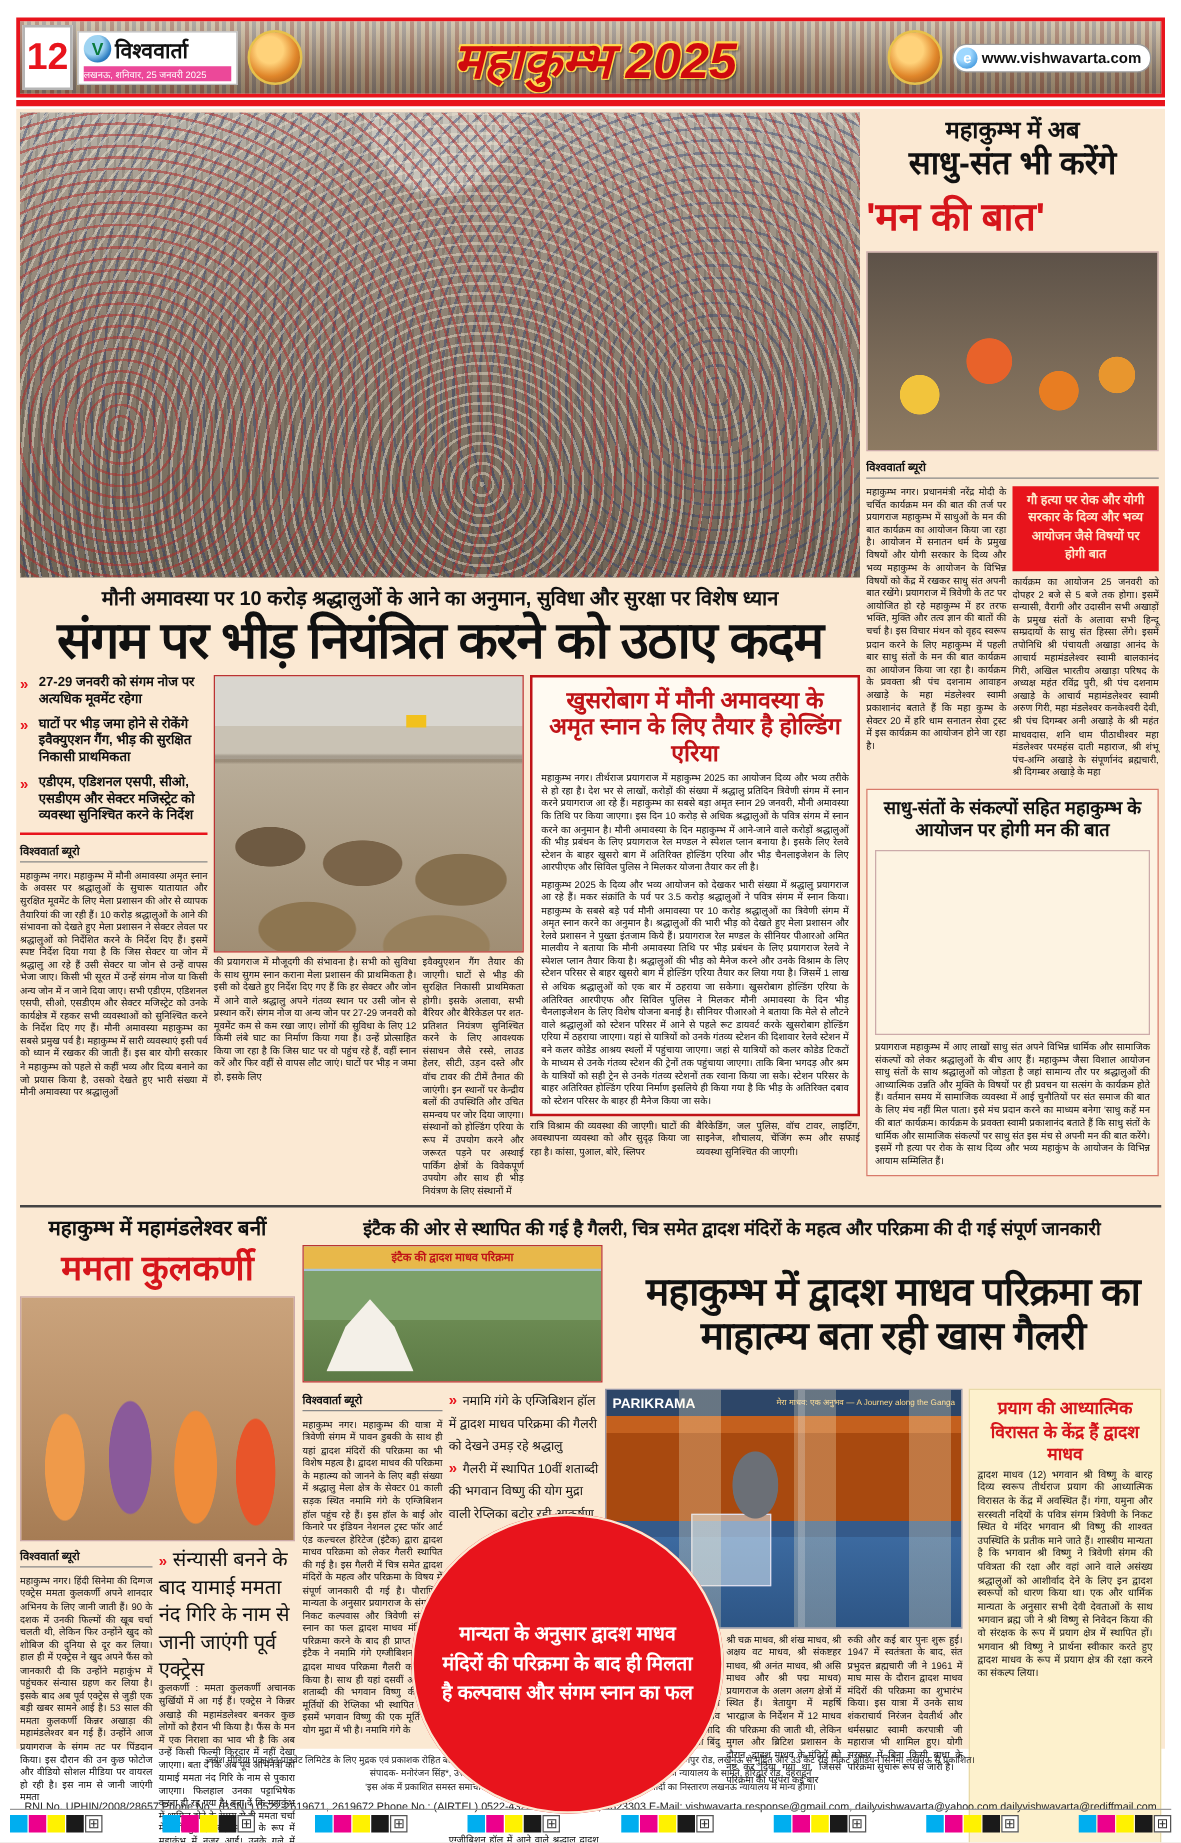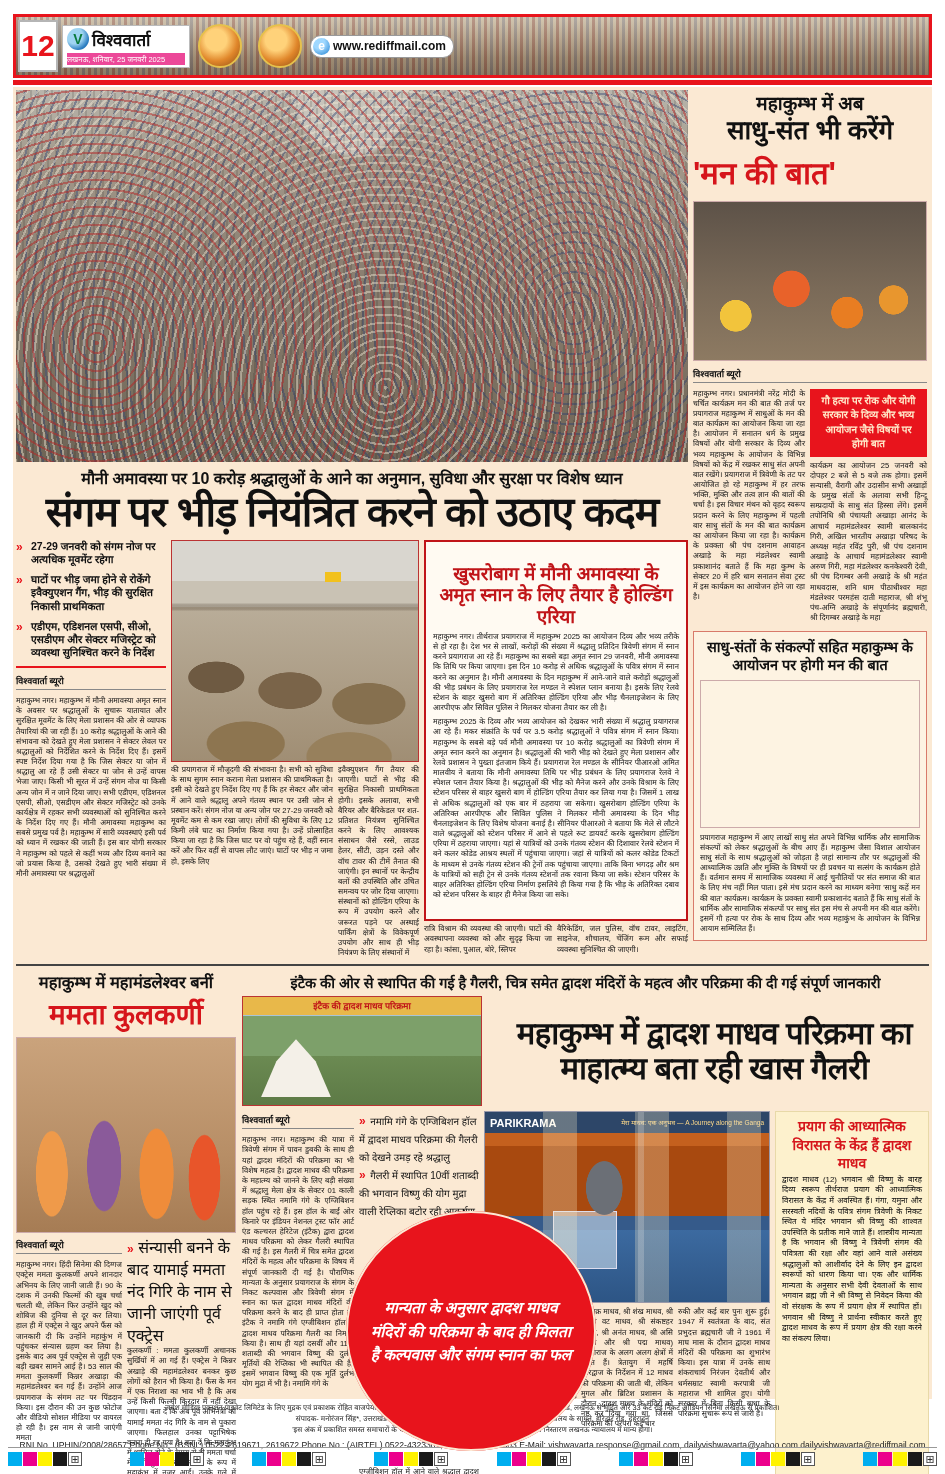--- a/index.html
+++ b/index.html
@@ -96,21 +96,21 @@
   .lead-cols{display:flex;gap:5px;}
   .colw1{width:150px;flex:0 0 150px;}
   .colw2{width:248px;flex:0 0 248px;}
   .khusro-wrap{flex:1;}
   .bullets .b-item{display:flex;gap:3px;font-weight:bold;font-size:10.5px;line-height:1.25;margin-bottom:7px;}
   .b-mark{color:#e8141c;font-weight:bold;flex:0 0 12px;font-size:12px;}
   .red-rule{border:none;border-top:2px solid #e8141c;margin:3px 0 4px;}
   .byline{font-weight:bold;font-size:9px;padding:2px 0;border-bottom:1px solid #888;margin-bottom:6px;}
   .body-txt{font-size:7.6px;line-height:1.34;text-align:justify;}
   .subcols{display:flex;gap:5px;margin-top:3px;}
-  .khusro-box{border:2px solid #c01418;background:#fffaf2;padding:19px 7px;}
+  .khusro-box{border:2px solid #c01418;background:#fffaf2;padding:5px 7px;}
   .khusro-head{color:#c01418;font-weight:bold;font-size:18.5px;line-height:1.15;text-align:center;margin:2px 0 5px;}
   .A-right .mkb-h1{font-weight:bold;font-size:19px;text-align:center;}
   .A-right .mkb-h2{font-weight:bold;font-size:26px;text-align:center;line-height:1.1;}
   .A-right .mkb-h3{font-weight:bold;font-size:31px;text-align:left;color:#d6151b;padding:6px 0 8px;}
   .redbox{background:#e8141c;color:#ffe9c9;font-weight:bold;font-size:10px;text-align:center;
     padding:5px 6px;line-height:1.45;margin-bottom:4px;}
   .sankalp-box{border:1px solid #d87a6a;background:#fdf3e2;padding:6px;margin-top:8px;}
   .sankalp-head{font-weight:bold;font-size:14.5px;text-align:center;line-height:1.25;margin-bottom:5px;}
   .divider{border:none;border-top:2px solid #444;margin:6px 0 4px;}
   .sectionB{display:flex;gap:6px;}
@@ -119,23 +119,23 @@
   .mam-h2{font-weight:bold;font-size:28px;text-align:center;color:#d6151b;padding:1px 0 5px;}
   .B-main{flex:1;}
   .kicker2{font-weight:bold;font-size:14.5px;text-align:center;padding:2px 0 4px;}
   .gal-row{display:flex;gap:18px;align-items:stretch;}
   .gal-head{flex:1;font-weight:bold;font-size:31px;line-height:1.15;text-align:center;align-self:center;letter-spacing:-.5px;}
   .gal-body{display:flex;gap:5px;margin-top:5px;position:relative;}
   .gcolA{width:112px;flex:0 0 112px;}
   .gcolB{width:120px;flex:0 0 120px;}
   .gphoto{width:286px;flex:0 0 286px;}
   .gcolD{flex:1;}
-  .red-circle{position:absolute;left:104px;top:100px;width:250px;height:240px;border-radius:50%;
+  .red-circle{position:absolute;left:87px;top:100px;width:250px;height:240px;border-radius:50%;
     background:#e8141c;color:#fff;z-index:3;display:flex;align-items:center;justify-content:center;
-    text-align:center;font-weight:bold;font-size:15.5px;line-height:1.5;padding:22px;box-shadow:0 0 0 2px #fbe9d3 inset;font-style:italic;}
+    text-align:center;font-weight:bold;font-size:15.5px;line-height:1.5;padding:22px;box-shadow:0 0 0 2px #fbe9d3 inset;}
   .under-photo{display:flex;gap:5px;margin-top:4px;}
   .dwadash-box{background:#fdf1cd;border:1px solid #e8d9a8;padding:5px 6px;height:100%;}
   .dwadash-head{color:#d6151b;font-weight:bold;font-size:14px;text-align:center;line-height:1.3;margin-bottom:3px;}
   .gcolB-bot{margin-top:248px;}
   
   .footer{position:absolute;left:13px;top:1403px;width:919px;text-align:center;}
   .foot-line{font-size:7.3px;line-height:1.5;color:#222;}
   .foot-line.rni{font-size:8.6px;margin-top:3px;}
   .marks{position:absolute;left:8px;top:1447px;width:929px;display:flex;justify-content:space-between;border-top:1px solid #999;padding-top:4px;}
   .mark-group{display:flex;gap:1px;}
@@ -152,24 +152,25 @@
     <div class="mast-inner">
       <div class="pagenum-box">12</div>
       <div class="brand-box">
         <div class="brand-top">
           <span class="brand-logo">V</span>
           <span class="brand-name">विश्ववार्ता</span>
         </div>
         <div class="brand-date">लखनऊ, शनिवार, 25 जनवरी 2025</div>
       </div>
       <span class="medallion"></span>
+      <div class="mast-title">महाकुम्भ 2025</div>
       <span class="medallion"></span>
       <div class="site-pill">
         <span class="e-logo">e</span>
-        <span>www.rediffmail.com</span>
+        <span>www.vishwavarta.com</span>
       </div>
     </div>
   </div>
   <div class="red-bar"></div>
 
   <div class="content">
 
     <div class="sectionA">
 
       <div class="A-left">

